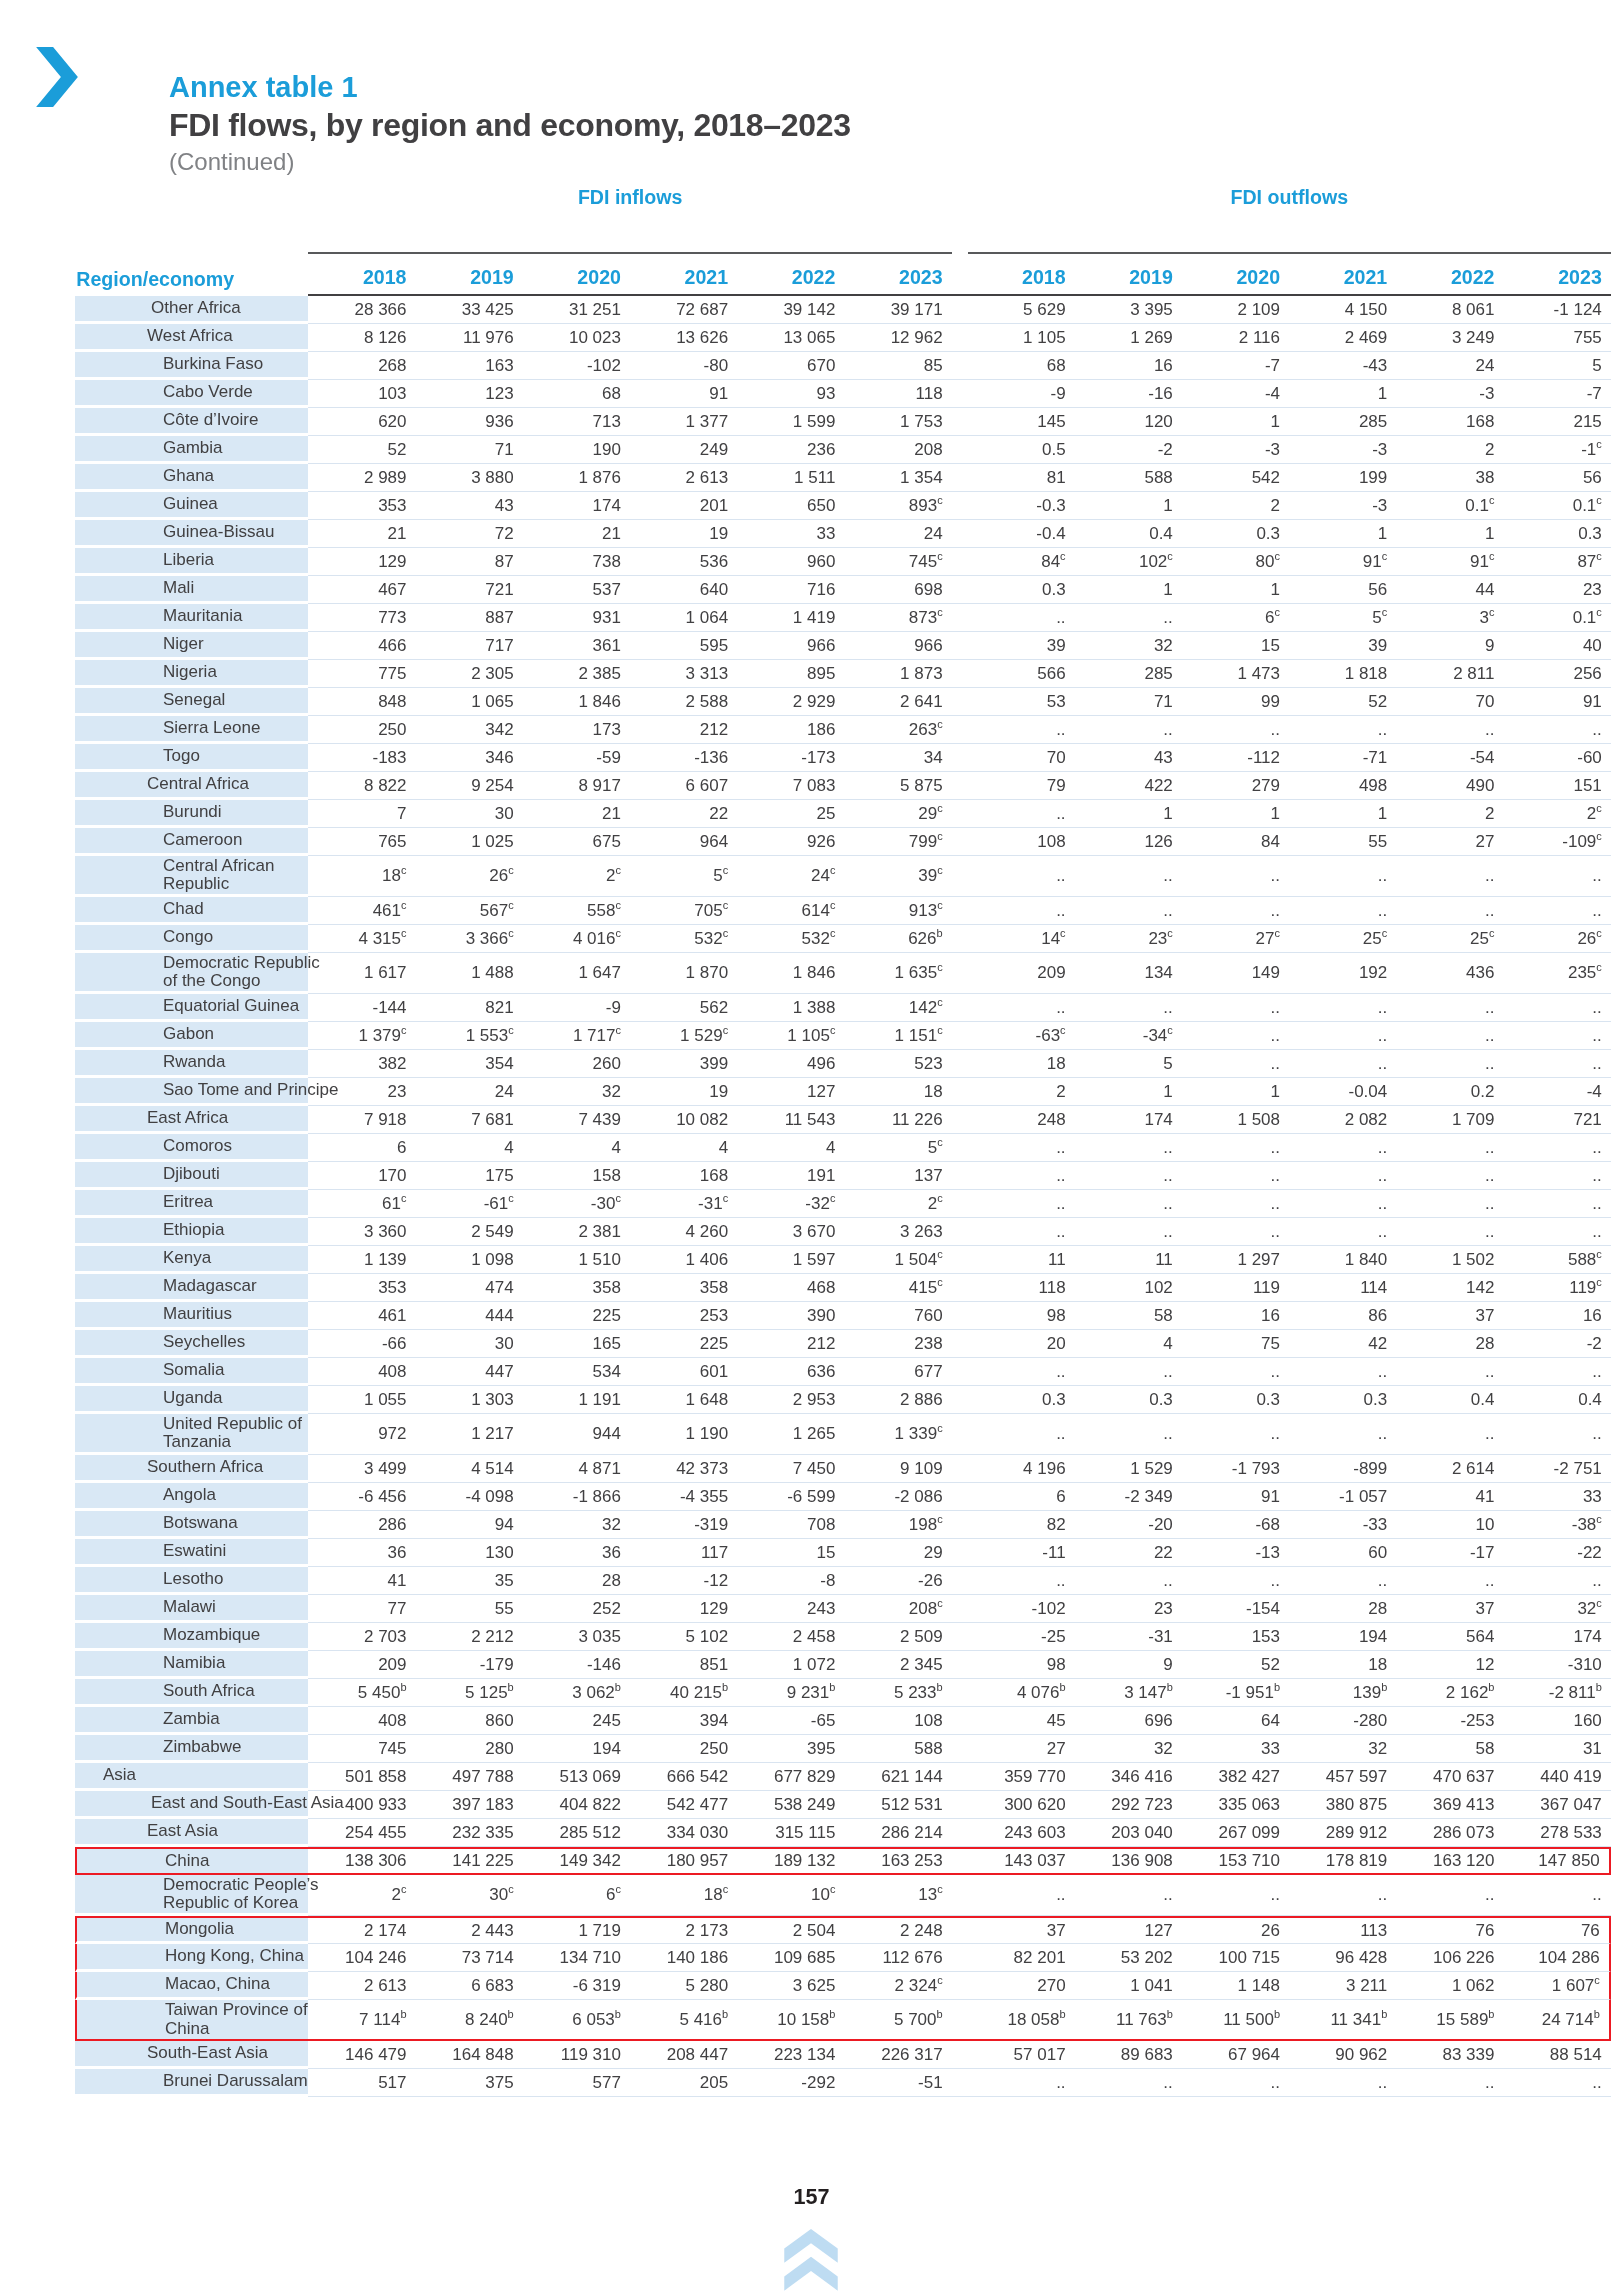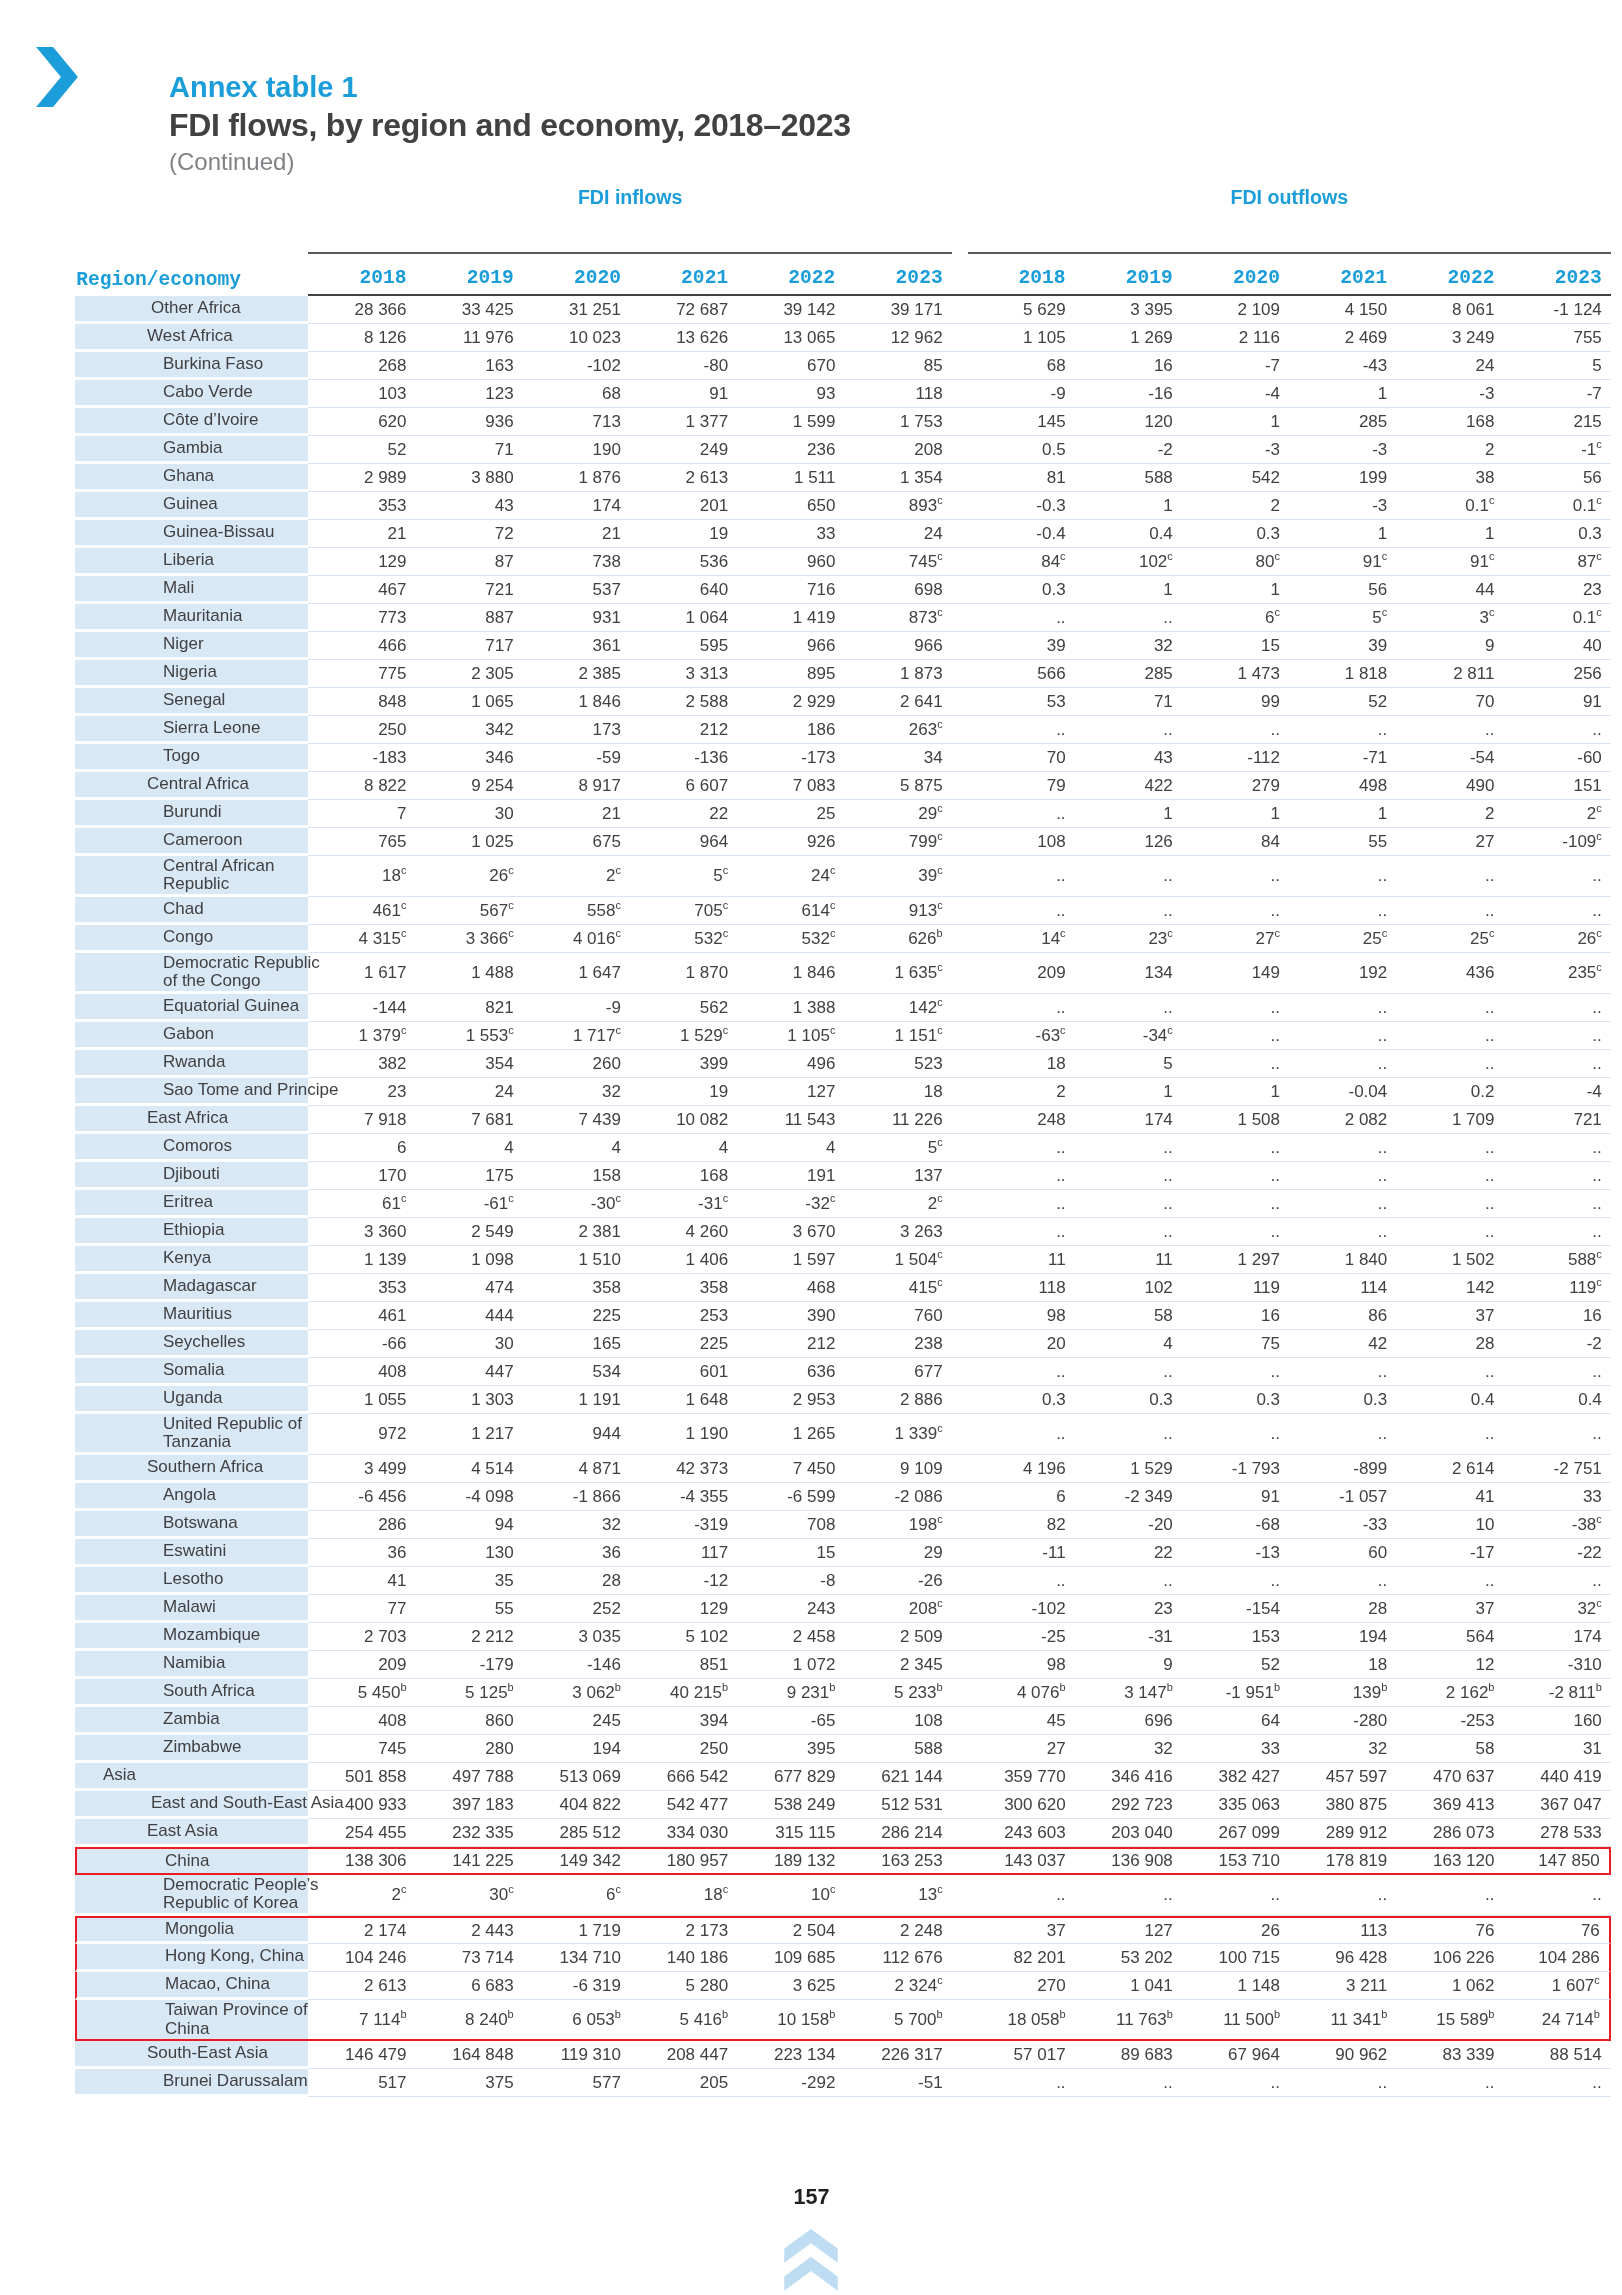--- a/index.html
+++ b/index.html
@@ -20,21 +20,21 @@
   
   table.fdi{position:absolute;left:75px;top:182px;border-collapse:separate;border-spacing:0;
             table-layout:fixed;width:1536px;font-size:17px;color:var(--dark);}
   col.c-lbl{width:233px;} col.c-num{width:107px;} col.c-gap{width:15.7px;}
 
   tr.grp-row{height:72px;}
   tr.grp-row th{font-size:19.6px;font-weight:bold;color:var(--accent);vertical-align:top;padding-top:3.9px;}
   tr.grp-row th.grp{border-bottom:2px solid var(--rule);text-align:center;}
   tr.grp-row th.blank, tr.grp-row th.gap{border-bottom:none;}
 
-  tr.year-row{height:42px;font-family:Liberation Mono, monospace;}
+  tr.year-row{height:42px;}
   tr.year-row th{vertical-align:bottom;font-size:19.6px;font-weight:bold;color:var(--accent);}
   tr.year-row th.year{text-align:right;padding:0 9.2px 5.2px 0;border-bottom:2.6px solid var(--dark);}
   tr.year-row th.regionh{text-align:left;padding:0 0 5.2px 1.3px;border-bottom:none;}
 
   tbody tr{height:28px;}
   tbody tr.twoline{height:41px;}
   td.lbl{background:var(--label-bg);border-bottom:3.3px solid #ffffff;vertical-align:middle;}
   td.lbl span{display:block;white-space:pre;line-height:18.3px;font-size:17px;color:var(--dark);}
   tr.lv0 td.lbl span{padding-left:28px;}
   tr.lv1 td.lbl span{padding-left:76px;}

